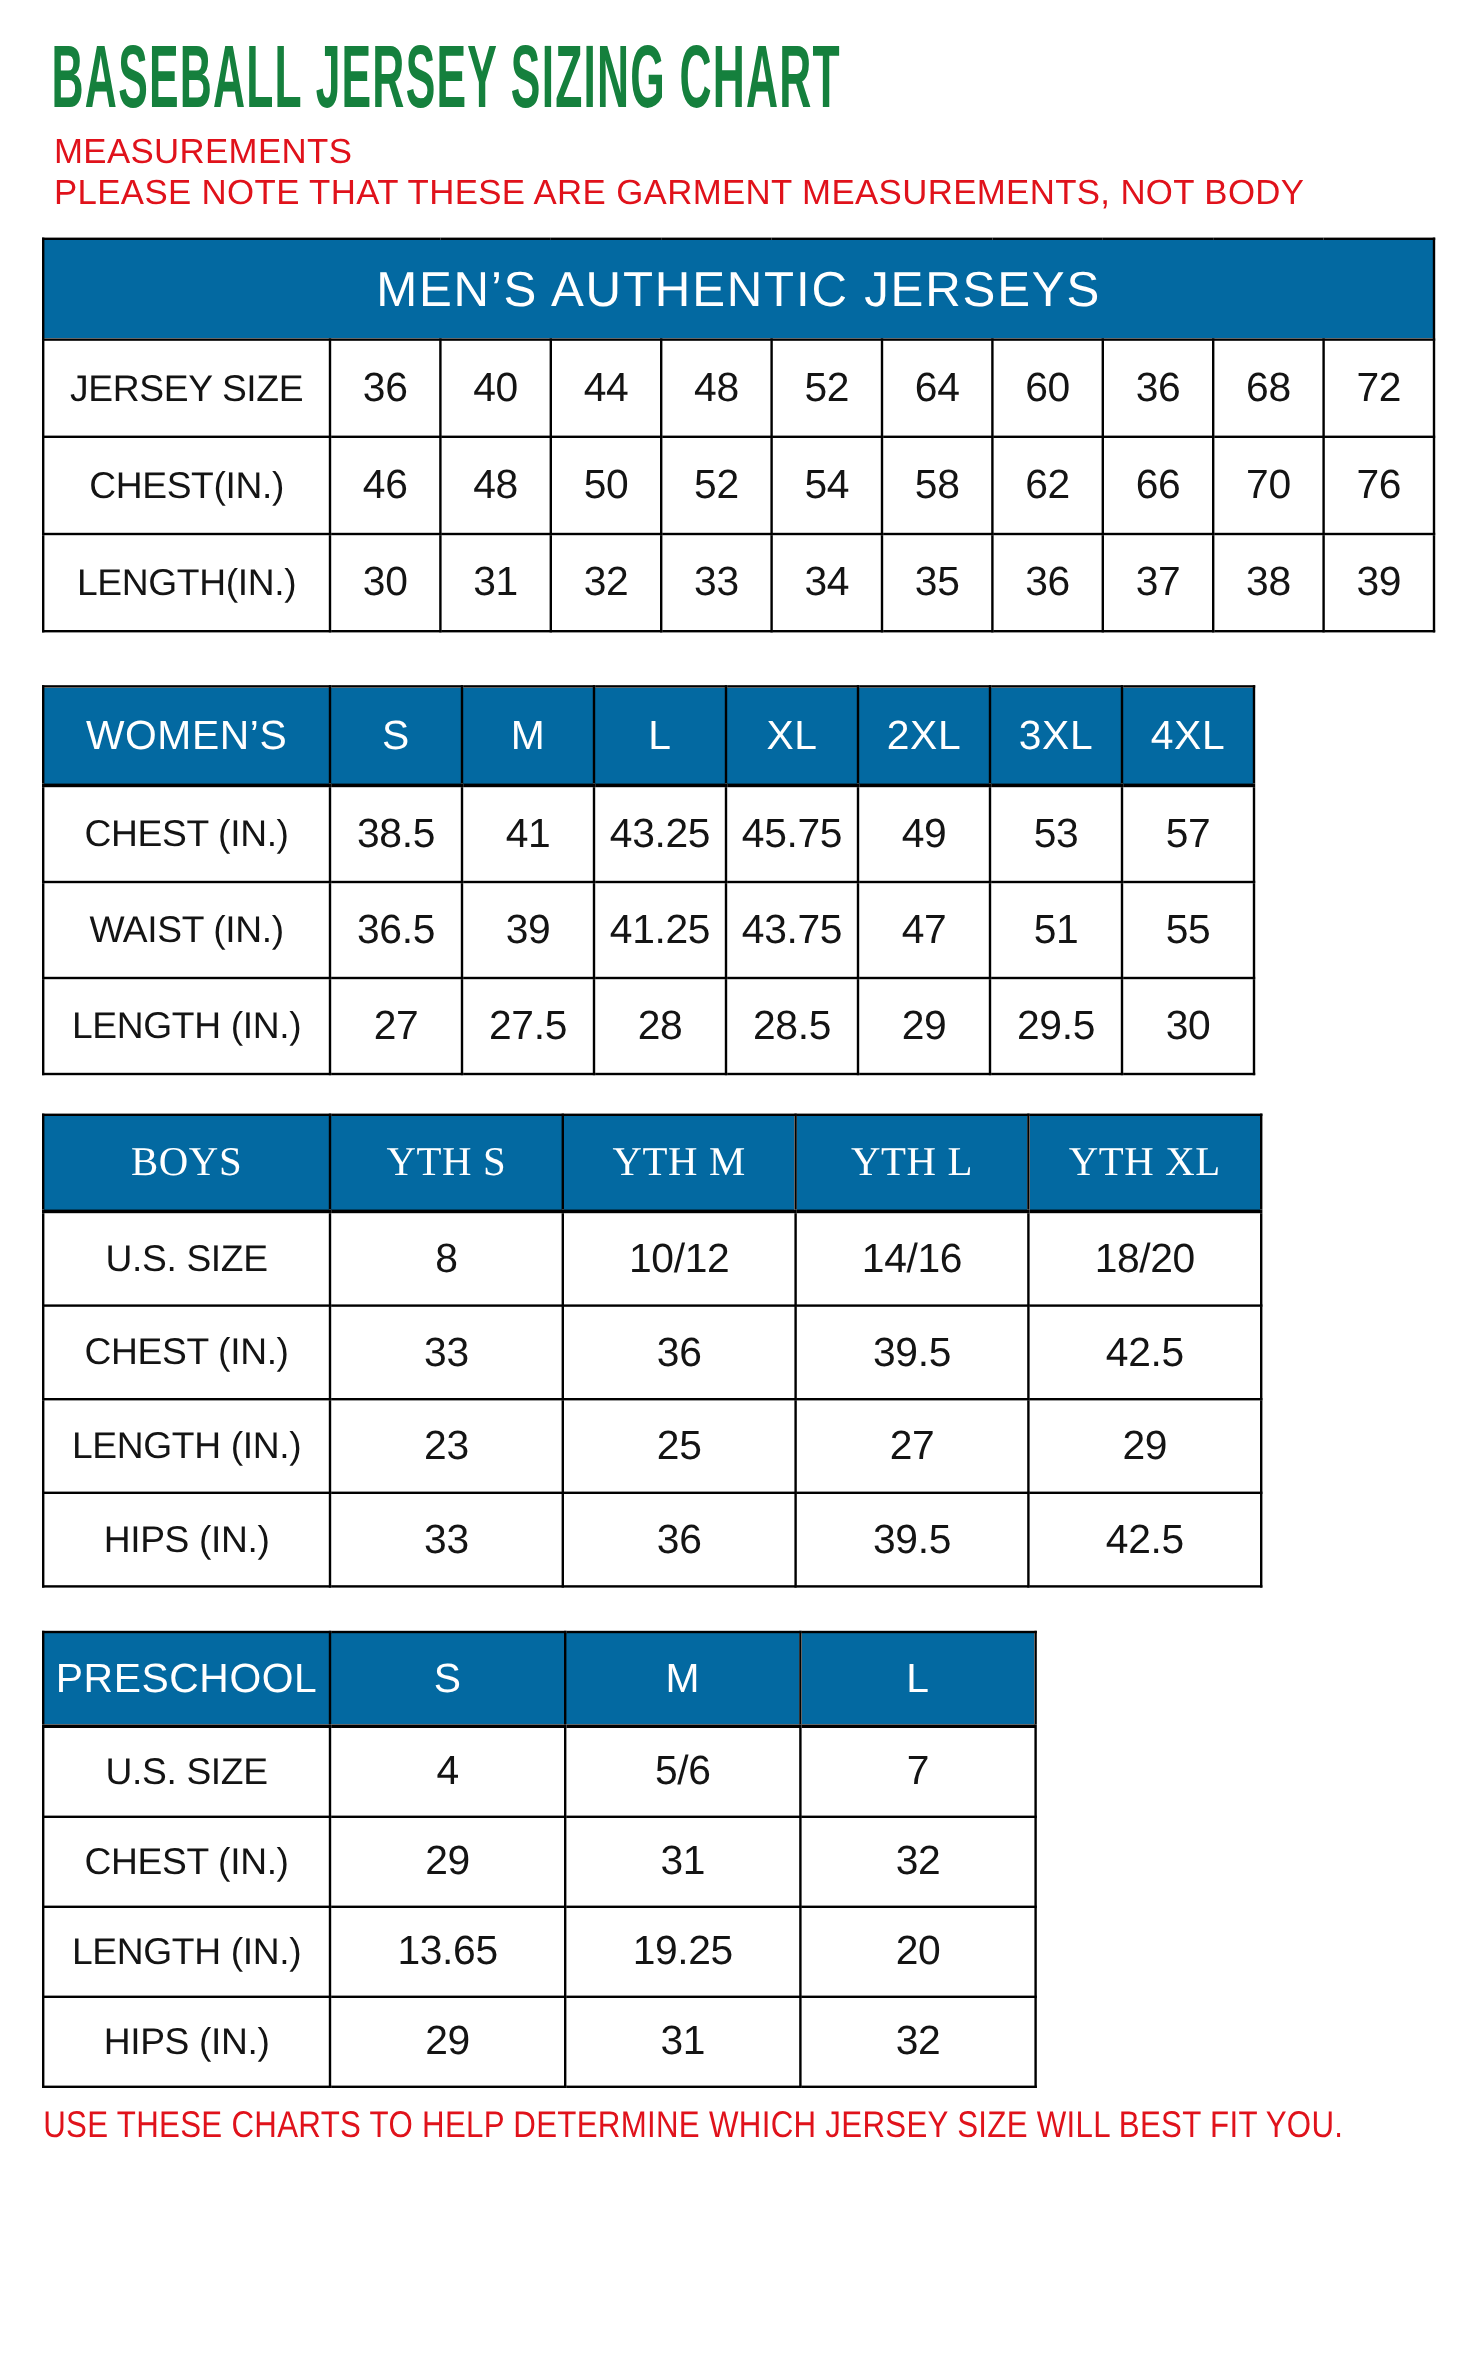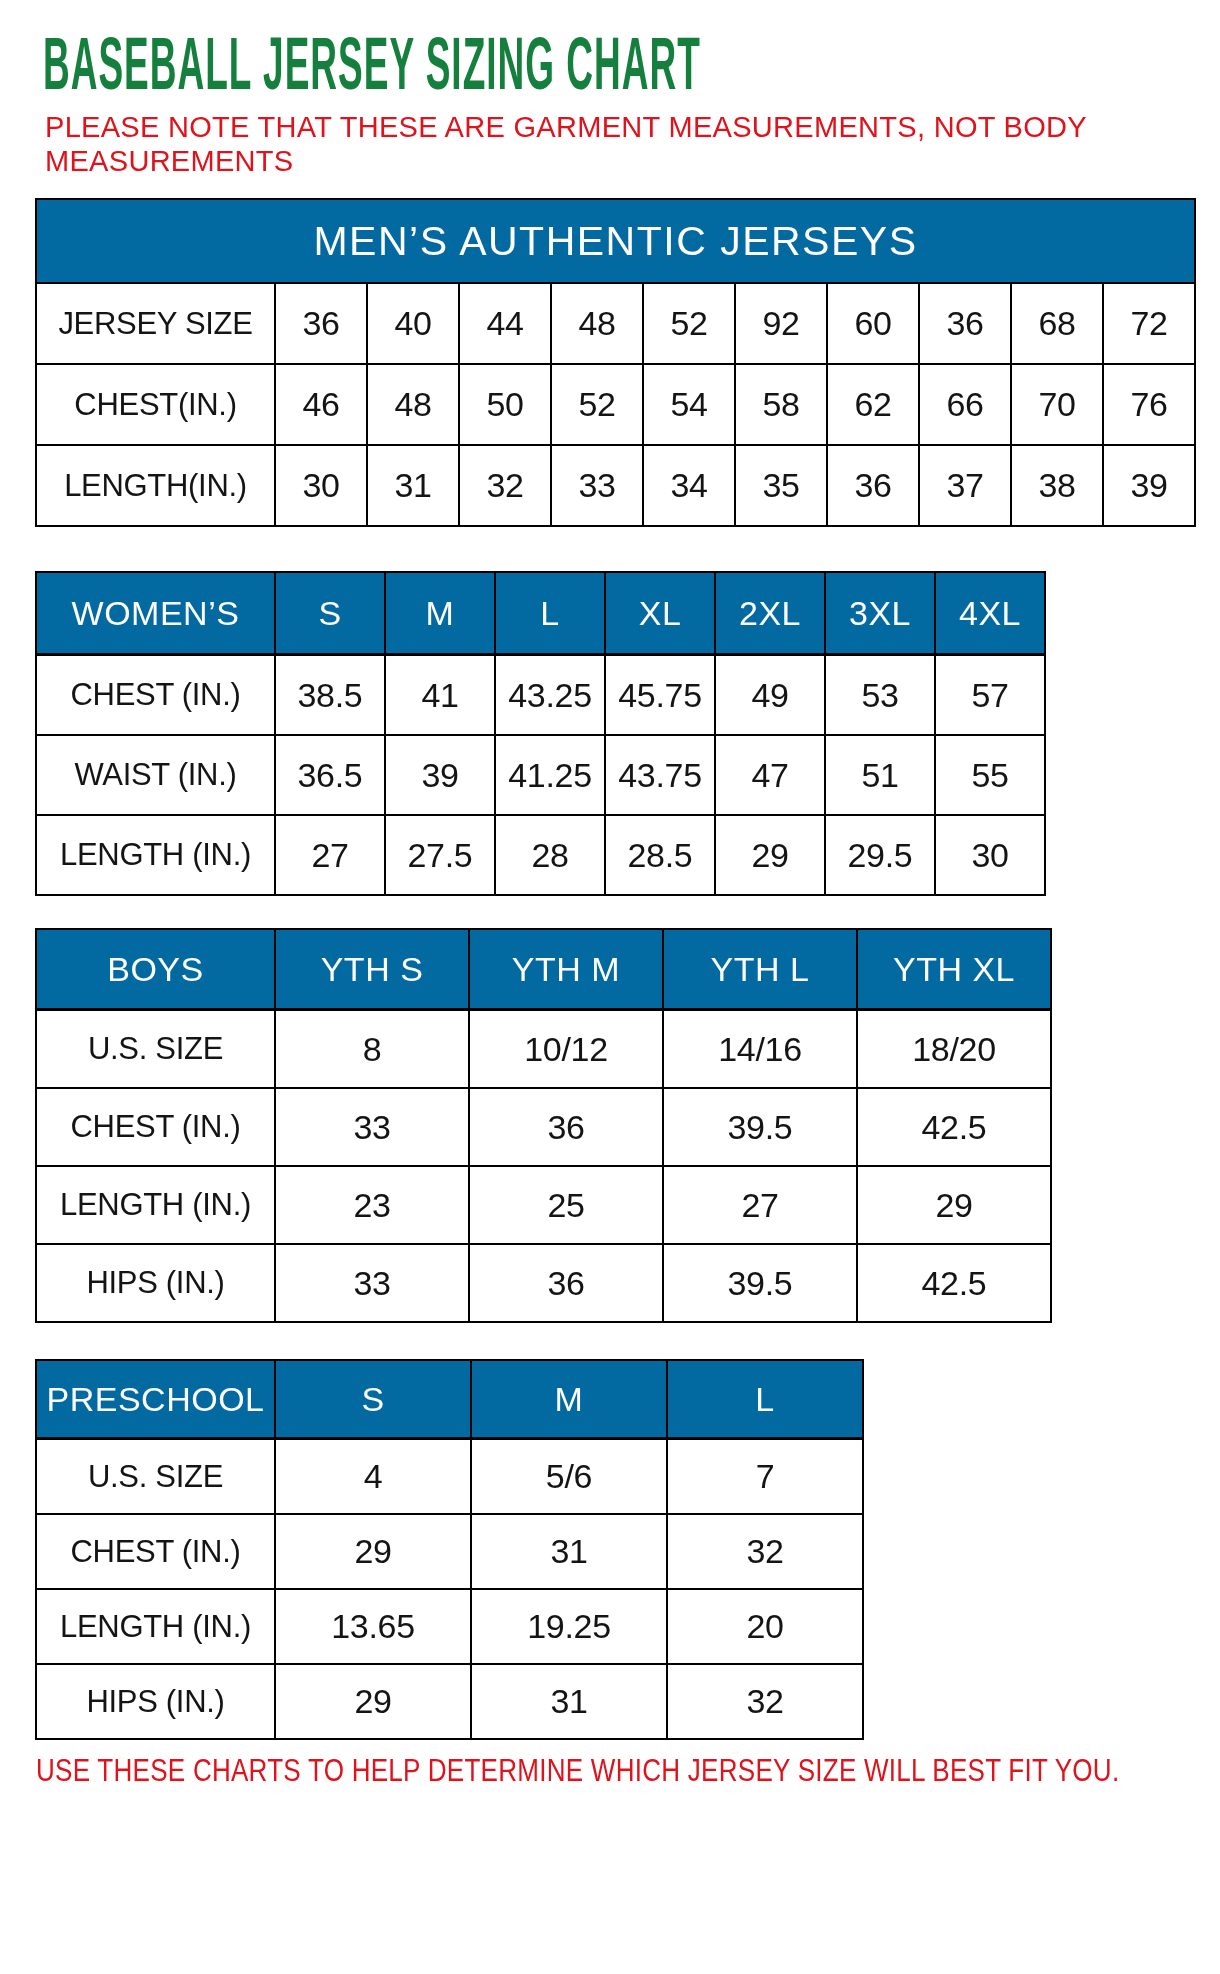--- a/index.html
+++ b/index.html
@@ -42,59 +42,59 @@
   
   .womens{margin-top:44px;}
   .womens td{height:78px;}
   .womens tr.ghead td{height:80px;}
   .womens col.c-label{width:239px;}
   .womens col.c-val{width:110px;}
   td.lbl-2line{padding:0 44px;line-height:36px;}
   
   .boys{margin-top:32px;}
   .boys td{height:76px;}
-  .boys tr.ghead td{height:78px;}
+  .boys tr.ghead td{height:78px;font-family:Liberation Serif, serif;}
   .boys col.c-label{width:239px;}
   .boys col.c-val{width:194px;}
   
   .pre{margin-top:36px;}
   .pre td{height:73px;}
   .pre tr.ghead td{height:76px;}
   .pre col.c-label{width:239px;}
   .pre col.c-val{width:196px;}
 </style>
 </head>
 <body>
 
 <main>
 
   <h1 class="title"><span class="squeeze">BASEBALL JERSEY SIZING CHART</span></h1>
 
   <p class="note">
+      <span>MEASUREMENTS</span>
       <span>PLEASE NOTE THAT THESE ARE GARMENT MEASUREMENTS, NOT BODY</span>
-      <span>MEASUREMENTS</span>
     </p>
 
   <table class="mens">
     <colgroup>
         <col class="c-label">
         <col class="c-val" span="10">
       </colgroup>
     <tbody>
       <tr class="ghead">
         <td colspan="11">MEN’S AUTHENTIC JERSEYS</td>
       </tr>
       <tr>
         <td class="lbl">JERSEY SIZE</td>
         <td>36</td>
         <td>40</td>
         <td>44</td>
         <td>48</td>
         <td>52</td>
-        <td>92</td>
+        <td>64</td>
         <td>60</td>
         <td>36</td>
         <td>68</td>
         <td>72</td>
       </tr>
       <tr>
         <td class="lbl">CHEST(IN.)</td>
         <td>46</td>
         <td>48</td>
         <td>50</td>

